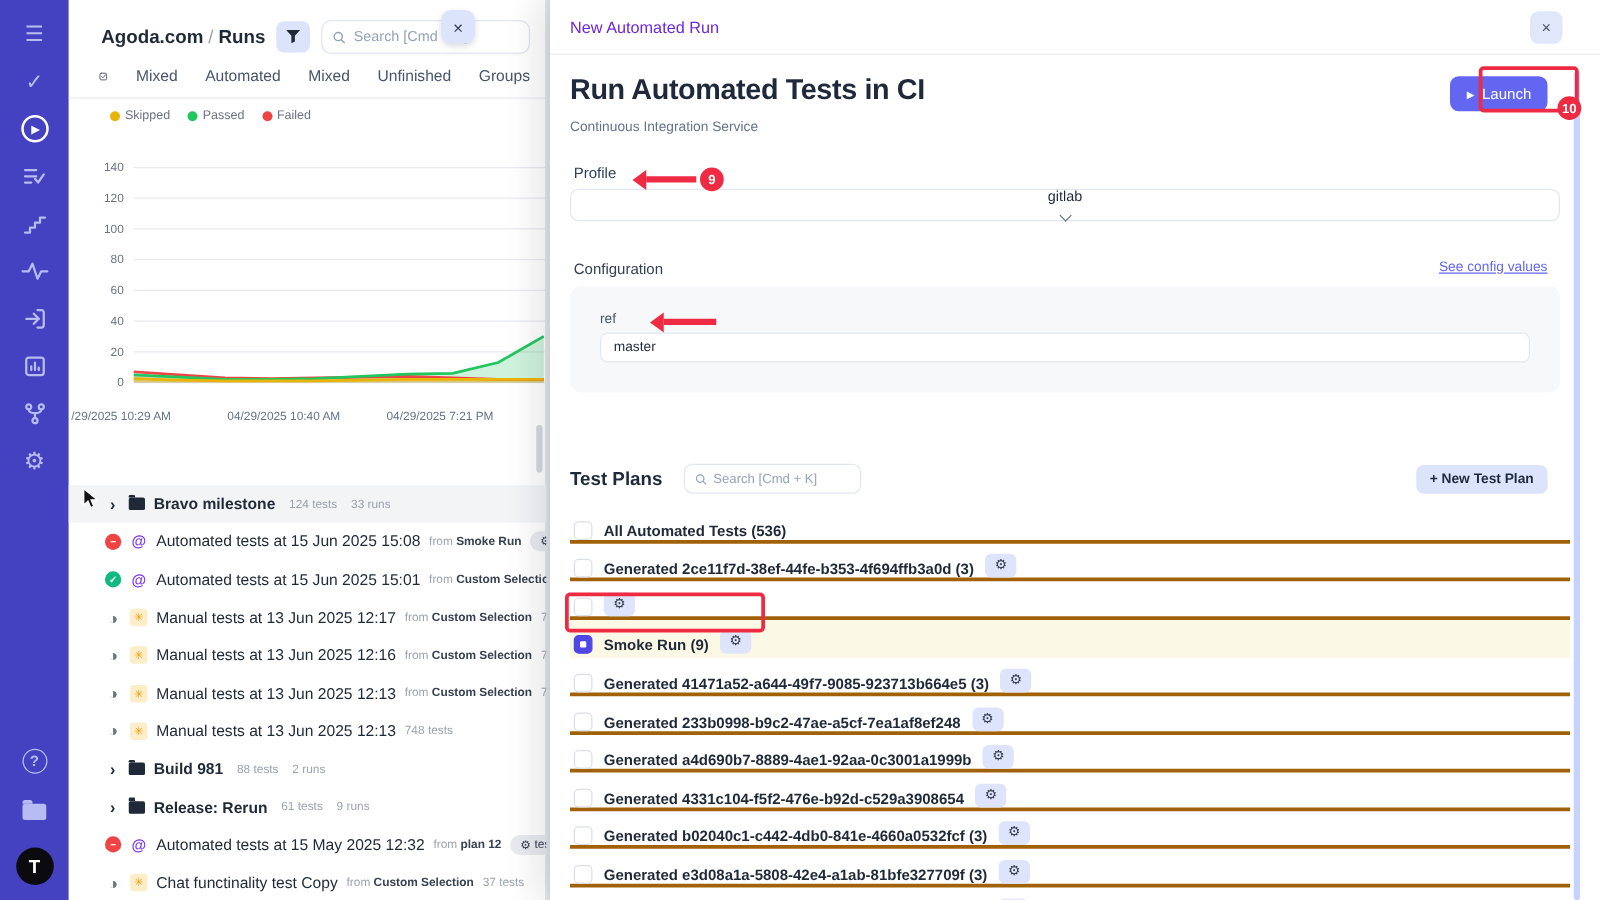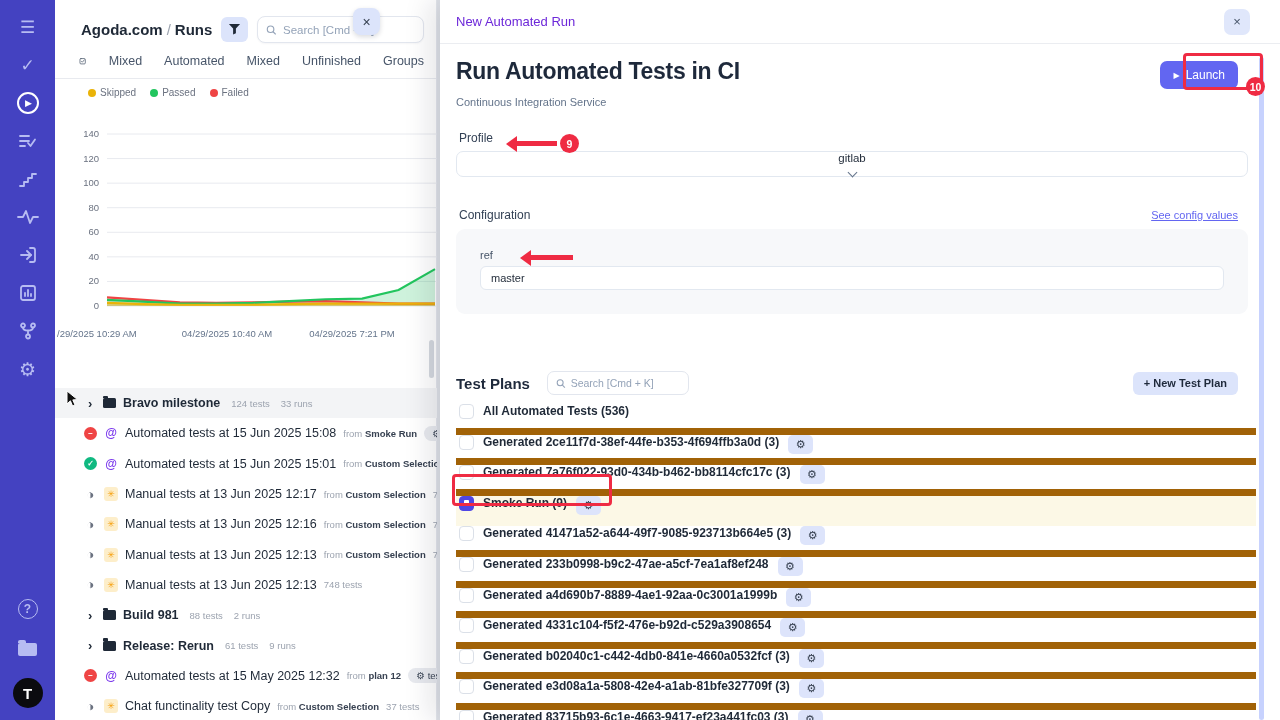--- a/index.html
+++ b/index.html
@@ -78,35 +78,35 @@
   .h1-row { display:flex; align-items:flex-start; justify-content:space-between; margin-top:14px; }
   h1 { font-size:23px; font-weight:800; color:#1e293b; letter-spacing:-.3px;}
   .launch-btn { background:#6266f1; color:#fff; border:none; border-radius:7px; height:28px; padding:0 13px;
                 font-size:12px; display:flex; align-items:center; gap:6px; cursor:pointer; margin-right:26px; margin-top:3px;}
   .launch-btn .tri { font-size:8px; }
   .subtitle { font-size:11px; color:#64748b; margin-top:7px; }
   .fld-label { font-size:12px; color:#334155; margin-top:23px; padding-left:3px;}
   .select { margin-top:6px; height:26px; border:1px solid #e2e8f0; border-radius:7px; display:flex; align-items:center;
             justify-content:space-between; padding:0 12px; font-size:11.5px; color:#1f2937; cursor:pointer; width:792px;flex-direction:column; }
   .chev-dn { width:7px; height:7px; border-right:1.6px solid #64748b; border-bottom:1.6px solid #64748b; transform:rotate(45deg); margin-top:-3px;}
-  .cfg-row { display:flex; align-items:center; justify-content:space-between; margin-top:31px; }
+  .cfg-row { display:flex; justify-content:space-between; margin-top:31px; }
   .cfg-link { font-size:11px; color:#6366f1; text-decoration:underline; cursor:pointer; margin-right:26px;}
   .cfg-box { margin-top:7px; width:792px; height:85px; background:#f7f8fa; border-radius:9px; padding:20px 24px 0; }
   .cfg-box .flabel { font-size:11px; color:#475569; }
   .cfg-input { margin-top:5px; width:100%; height:24px; border:1px solid #e2e8f0; border-radius:6px; background:#fff;
                font-size:11px; color:#1f2937; padding:0 10px; outline:none; font-family:"Liberation Sans",sans-serif;}
   .tp-head { display:flex; align-items:center; margin-top:57px; }
   .tp-title { font-size:15px; font-weight:800; color:#1e293b;text-align:center; }
   .tp-search { margin-left:17px; width:142px; height:24px; border:1px solid #e2e6ee; border-radius:7px; display:flex; align-items:center; gap:5px; padding:0 8px;}
   .tp-search input { border:none; outline:none; width:100%; font-size:10.5px; color:#334155; font-family:"Liberation Sans",sans-serif;}
   .tp-search input::placeholder { color:#94a3b8; }
   .new-plan-btn { margin-left:auto; margin-right:26px; background:#dce4fb; border:none; border-radius:6px; height:23px; padding:0 11px;
                   font-size:11px; font-weight:600; color:#1e293b; cursor:pointer; }
   #plans { margin-top:9px; width:800px; }
-  .plan-row { display:flex; align-items:flex-start; height:30.6px; border-bottom:7px solid #a16207; padding-left:3px; gap:9px;}
+  .plan-row { display:flex; align-items:flex-end; height:30.6px; border-bottom:3px solid #a16207; padding-left:3px; gap:9px;}
   .plan-row.hl { background:#fcf8e6; border-bottom-color:#fcf8e6; }
   .cb { width:15px; height:15px; border:1.5px solid #dbe0e8; border-radius:4px; background:#fff; cursor:pointer; flex:0 0 auto; position:relative;}
   .cb.checked { background:#4f46e5; border-color:#4f46e5; }
   .cb.checked::after { content:""; position:absolute; left:3.5px; top:3.5px; width:5px; height:5px; background:#fff; border-radius:1px;}
   .plabel { font-size:12px; font-weight:700; color:#1f2937; }
   .gear-btn { background:#dde4fb; border:none; border-radius:5px; width:25px; height:19px; color:#374151; font-size:11px; cursor:pointer; line-height:1;}
   #dw-scrollbar { position:absolute; left:819px; top:57px; width:5px; height:663px; background:#c7d2fe; border-radius:3px; }
 
   
   .ann-box { position:absolute; border:3px solid #ef2b43; border-radius:4px; z-index:40; pointer-events:none;}
@@ -387,21 +387,20 @@
       <span class="cb"></span>
       <span class="plabel">All Automated Tests (536)</span>
     </div>
     <div class="plan-row">
       <span class="cb"></span>
       <span class="plabel">Generated 2ce11f7d-38ef-44fe-b353-4f694ffb3a0d (3)</span>
       <button class="gear-btn">⚙</button>
     </div>
     <div class="plan-row">
       <span class="cb"></span>
-      <span class="plabel">Generated 7a76f022-93d0-434b-b462-bb8114cfc17c (3)</span>
       <button class="gear-btn">⚙</button>
     </div>
     <div class="plan-row hl">
       <span class="cb checked"></span>
       <span class="plabel">Smoke Run (9)</span>
       <button class="gear-btn">⚙</button>
     </div>
     <div class="plan-row">
       <span class="cb"></span>
       <span class="plabel">Generated 41471a52-a644-49f7-9085-923713b664e5 (3)</span>

